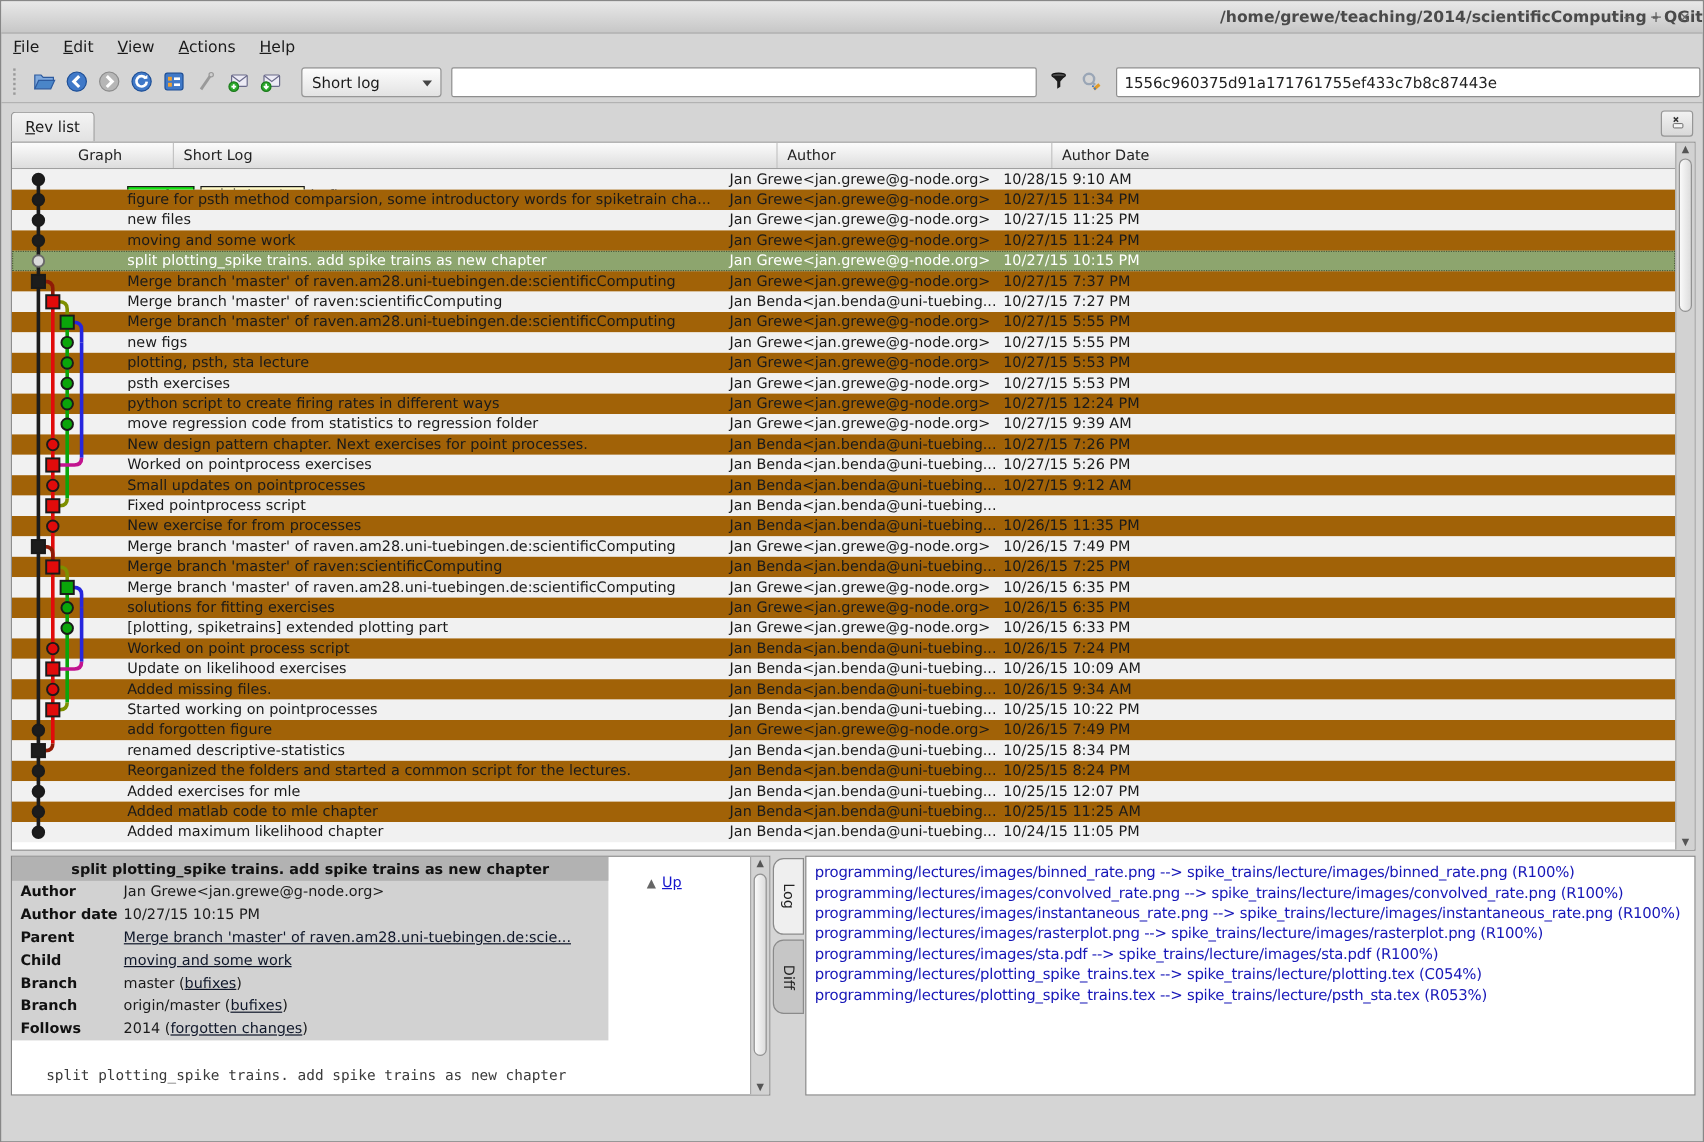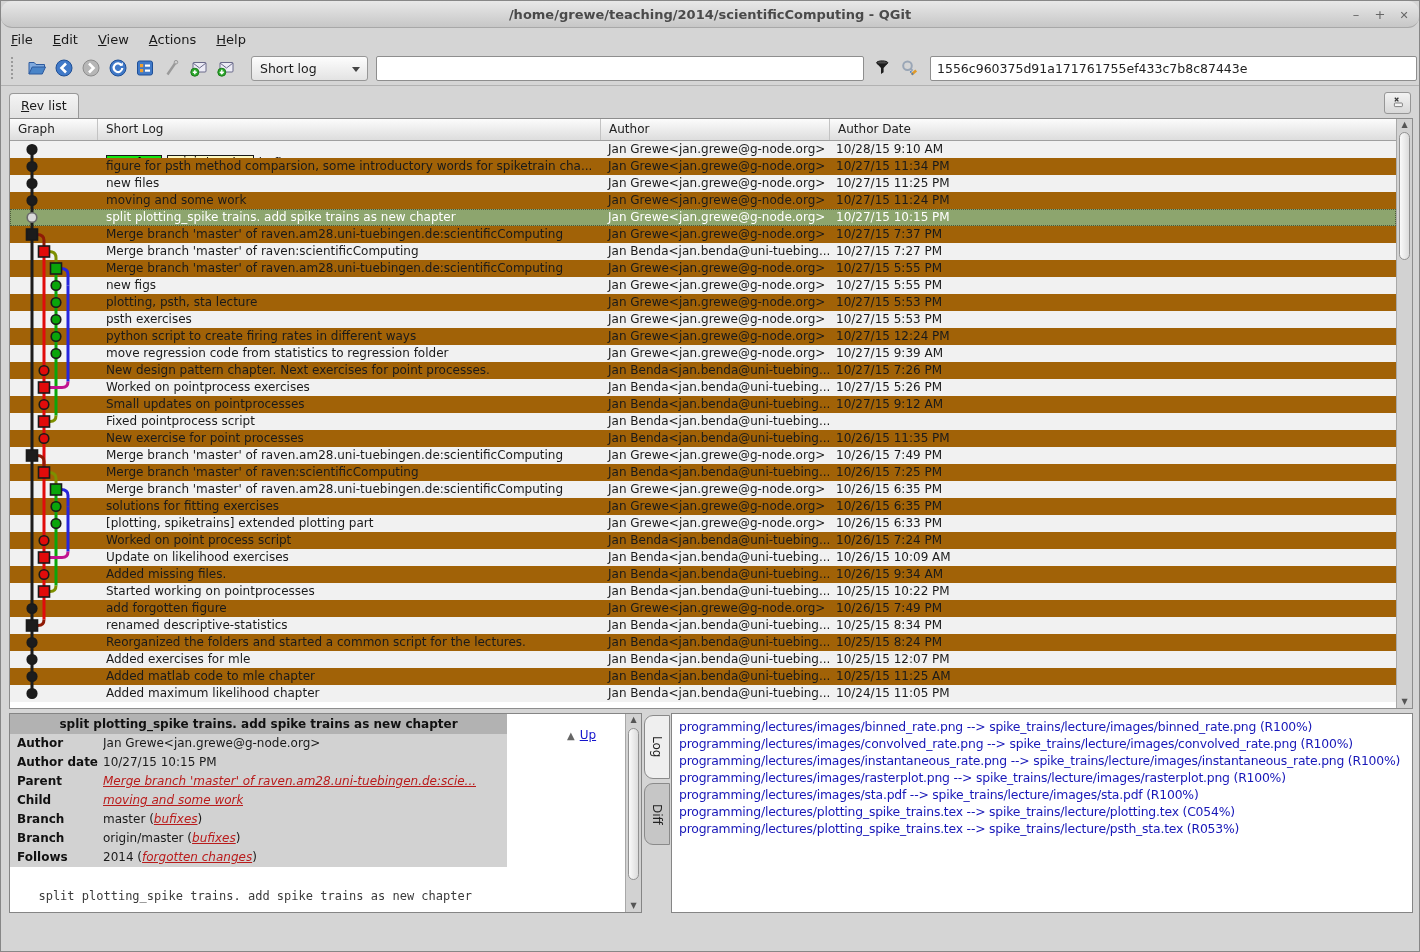--- a/index.html
+++ b/index.html
@@ -2,21 +2,21 @@
 <html><head>
 <meta charset="utf-8">
 <style>
   * { margin:0; padding:0; box-sizing:border-box; }
   body { font-family:"DejaVu Sans","Liberation Sans",sans-serif; background:#b0b0b0; }
   .window { position:relative; width:1420px; height:952px; background:#d5d5d5; border:1px solid #878787; overflow:hidden; }
 
   
   .titlebar { position:absolute; left:0; top:0; right:0; height:27px;
     background:linear-gradient(#e8e8e8,#c7c7c7); border-bottom:1px solid #a8a8a8;
-    display:flex; align-items:center; justify-content:center;border-radius:11px; }
+    display:flex; align-items:center; justify-content:flex-end; }
   .title-text { font-weight:bold; font-size:13px; color:#4a4a4a; }
   .win-controls { position:absolute; right:6px; top:0; height:27px; display:flex; align-items:center; gap:6px; }
   .win-btn { width:18px; height:18px; text-align:center; line-height:18px; color:#666; font-size:13px; }
   .wb-min::before{content:"–";} .wb-max::before{content:"+";} .wb-close::before{content:"✕"; font-size:11px;}
 
   
   .menubar { position:absolute; left:0; top:27px; right:0; height:23px; display:flex; align-items:center; }
   .menu-item { padding:2px 10px; font-size:13px; color:#1a1a1a; }
   .menu-item u { text-decoration:underline; }
 
@@ -42,21 +42,21 @@
   .tab u { text-decoration:underline; }
   .mini-btn { position:absolute; right:8px; top:5px; width:27px; height:22px;
     background:linear-gradient(#f2f2f2,#d8d8d8); border:1px solid #969696; border-radius:3px;
     display:flex; align-items:center; justify-content:center; }
 
   
   .revframe { position:absolute; left:8px; top:117px; width:1404px; height:591px; background:#fff; border:1px solid #8d8d8d; }
   .thead { position:absolute; left:0; top:0; right:16px; height:22px; display:flex;
     background:linear-gradient(#fcfcfc,#dddddd); border-bottom:1px solid #9f9f9f; }
   .th { font-size:12px; color:#222; line-height:21px; padding-left:8px; border-right:1px solid #c3c3c3; overflow:hidden; white-space:nowrap; }
-  .th-graph{width:88px;} .th-log{width:503px;} .th-author{width:229px;} .th-date{flex:1; border-right:none;}
+  .th-graph{width:88px;margin-left:47px;} .th-log{width:503px;} .th-author{width:229px;} .th-date{flex:1; border-right:none;}
   .rows { position:absolute; left:0; top:22px; right:16px; height:561px; overflow:hidden; }
   .row { display:flex; height:17px; font-size:12px; color:#1a1a1a; line-height:17px; white-space:nowrap; }
   .row.alt0 { background:#f1f1f1; } .row.alt1 { background:#a16207; }
   .row.selected { background:#8da56e; color:#fff; outline:1px dotted #4c5a3a; outline-offset:-1px; }
   .cell { overflow:hidden; white-space:nowrap; }
   .c-graph{width:88px; flex:none;} .c-log{width:503px; flex:none; padding-left:8px;}
   .c-author{width:229px; flex:none; padding-left:7px;} .c-date{flex:1; padding-left:6px;}
   .badge { display:inline-block; height:14px; line-height:13px; padding:0 4px; margin:0 5px 0 0;
     border:1px solid #1a1a1a; font-size:11.5px; color:#000; vertical-align:1px; }
   .badge.head { background:#12e612; font-weight:bold; }
@@ -75,22 +75,22 @@
   .det-thumb { top:14px; height:152px; }
 
   
   .detailpanel { position:absolute; left:8px; top:712px; width:633px; height:200px; background:#fff; border:1px solid #858585; }
   .detail-inner { position:absolute; left:0; top:0; right:16px; bottom:0; overflow:hidden; }
   .info-block { width:497px; background:#d2d2d2; }
   .dtitle { height:20px; background:#b2b2b2; font-weight:bold; font-size:12px; line-height:20px; text-align:center; padding:0 6px; white-space:nowrap; overflow:hidden; color:#111; }
   .dfield { display:flex; height:19px; font-size:12px; line-height:19px; white-space:nowrap; }
   .dlabel { width:93px; font-weight:bold; padding-left:7px; color:#111; flex:none; }
   .dvalue { color:#1a1a1a; overflow:hidden; }
-  .dlink { color:#b91c1c; text-decoration:underline; cursor:pointer;font-style:italic; }
-  .up-btn { position:absolute; left:557px; top:14px; font-size:12px; display:flex; align-items:flex-end; gap:5px; }
+  .dlink { color:#0f172a; text-decoration:underline; cursor:pointer; }
+  .up-btn { position:absolute; left:529px; top:14px; font-size:12px; display:flex; align-items:flex-end; gap:5px; }
   .up-tri::before { content:"▲"; font-size:10px; color:#666; }
   .up-label { color:#1414cc; text-decoration:underline; }
   .dmessage { position:absolute; left:14px; bottom:9px; font-family:"DejaVu Sans Mono","Liberation Mono",monospace; font-size:12px; color:#3a3a3a; white-space:pre; }
 
   .side-tabs { position:absolute; left:643px; top:714px; width:27px; }
   .side-tab { writing-mode:vertical-rl; width:26px; height:62px; margin-bottom:4px;
     display:flex; align-items:center; justify-content:center; font-size:12px; color:#222;
     border:1px solid #8a8a8a; border-radius:9px 0 0 9px; background:#c6c6c6; }
   .side-tab.active { background:#efefef; height:64px; }
 
@@ -314,21 +314,21 @@
           <div class="cell c-author">Jan Benda&lt;jan.benda@uni-tuebing...</div>
           <div class="cell c-date">10/27/15 9:12 AM</div>
         </div>
         <div class="row alt0">
           <div class="cell c-graph"></div>
           <div class="cell c-log"><span class="logtext">Fixed pointprocess script</span></div>
           <div class="cell c-author">Jan Benda&lt;jan.benda@uni-tuebing...</div>
         </div>
         <div class="row alt1">
           <div class="cell c-graph"></div>
-          <div class="cell c-log"><span class="logtext">New exercise for point processes</span></div>
+          <div class="cell c-log"><span class="logtext">New exercise for from processes</span></div>
           <div class="cell c-author">Jan Benda&lt;jan.benda@uni-tuebing...</div>
           <div class="cell c-date">10/26/15 11:35 PM</div>
         </div>
         <div class="row alt0">
           <div class="cell c-graph"></div>
           <div class="cell c-log"><span class="logtext">Merge branch 'master' of raven.am28.uni-tuebingen.de:scientificComputing</span></div>
           <div class="cell c-author">Jan Grewe&lt;jan.grewe@g-node.org&gt;</div>
           <div class="cell c-date">10/26/15 7:49 PM</div>
         </div>
         <div class="row alt1">

